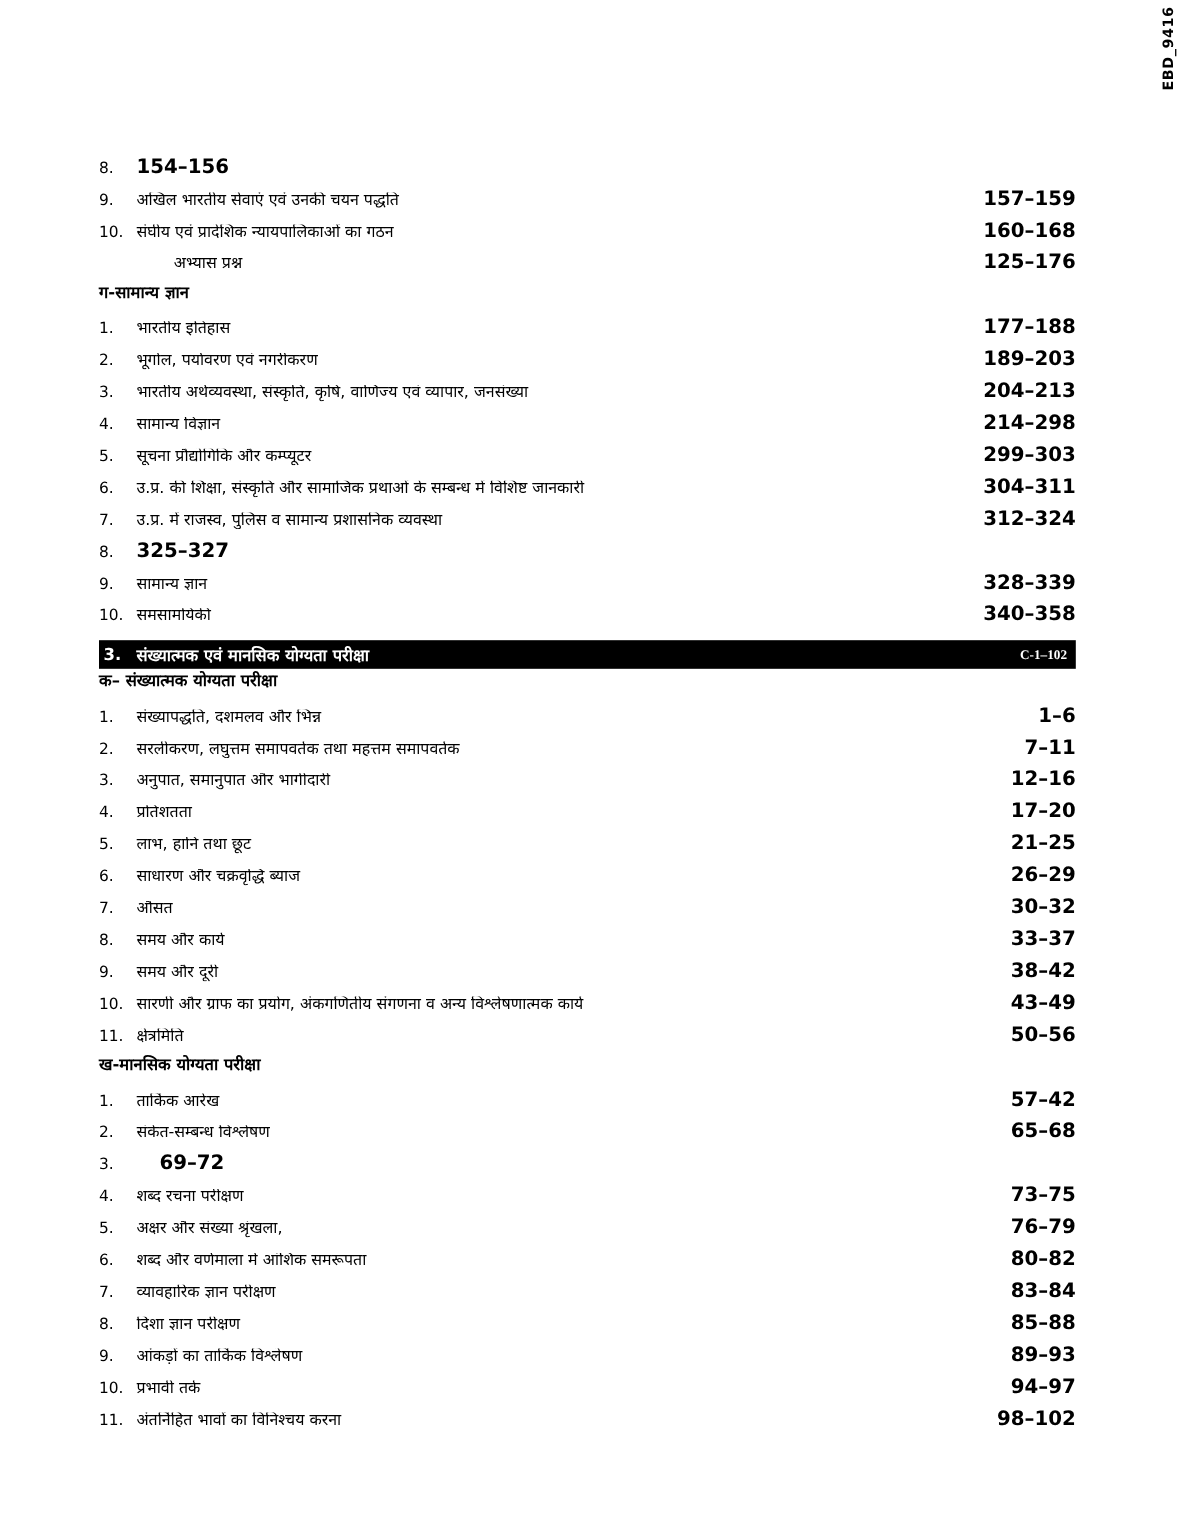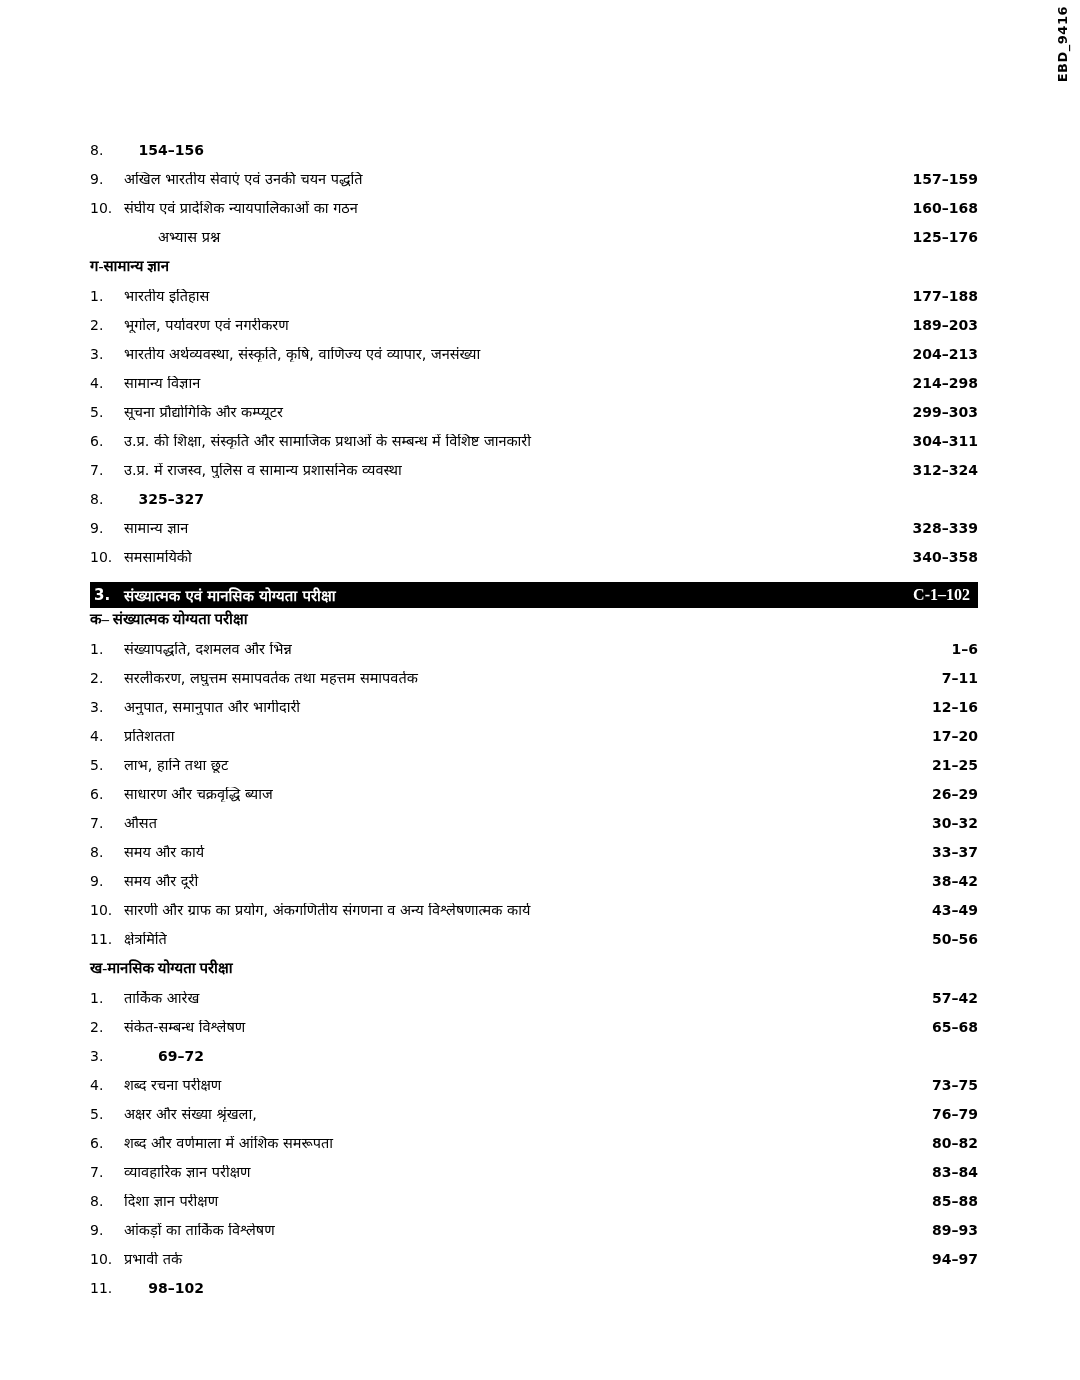--- a/index.html
+++ b/index.html
@@ -55,40 +55,39 @@
   }
   .row .title {
     flex: 1 1 auto;
     white-space: nowrap;
     overflow: hidden;
   }
   .row .pages {
     flex: 0 0 auto;
     text-align: right;
     font-weight: bold;
-    font-size: 14px;
+    font-size: 18px;
     min-width: 80px;
   }
   
   .row .title.sub {
     padding-left: 34px;
   }
   
   .group-head {
     display: flex;
     align-items: baseline;
     font-family: "DejaVu Sans", "Liberation Sans", sans-serif;
     font-weight: bold;
     font-size: 15px;
     height: 30px;
     line-height: 1;
   }
   .group-head .title {
     flex: 1 1 auto;
-    font-family: Liberation Serif, serif;
   }
   
   .bar {
     display: flex;
     align-items: center;
     background: #000000;
     color: #ffffff;
     height: 26px;
     margin: 3px 0 4px 0;
     font-family: "DejaVu Sans", "Liberation Sans", sans-serif;
@@ -101,21 +100,21 @@
     width: 30px;
     flex: 0 0 30px;
   }
   .bar .title {
     flex: 1 1 auto;
   }
   .bar .pages {
     flex: 0 0 auto;
     font-family: "Liberation Serif", "DejaVu Serif", serif;
     font-weight: bold;
-    font-size: 16px;
+    font-size: 12px;
   }
 </style>
 </head>
 <body>
 
 <div class="page">
 
   <div class="side-code">EBD_9416</div>
 
   <div class="toc" id="toc-container">
@@ -300,17 +299,18 @@
         <span class="title">आंकड़ों का तार्किक विश्लेषण</span>
         <span class="pages">89–93</span>
       </div>
       <div class="row">
         <span class="num">10.</span>
         <span class="title">प्रभावी तर्क</span>
         <span class="pages">94–97</span>
       </div>
       <div class="row">
         <span class="num">11.</span>
+        <span class="title">अंतर्निहित भावों का विनिश्चय करना</span>
         <span class="pages">98–102</span>
       </div>
     </div>
 
 </div>
 
 </body></html>

